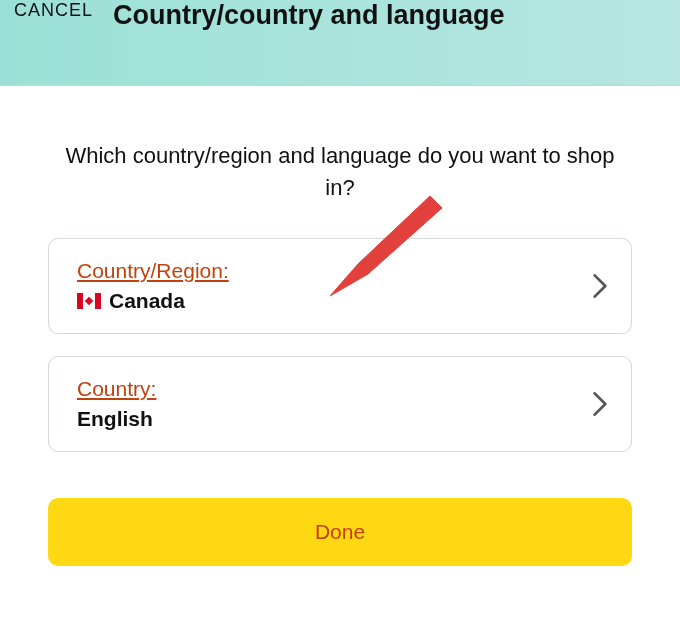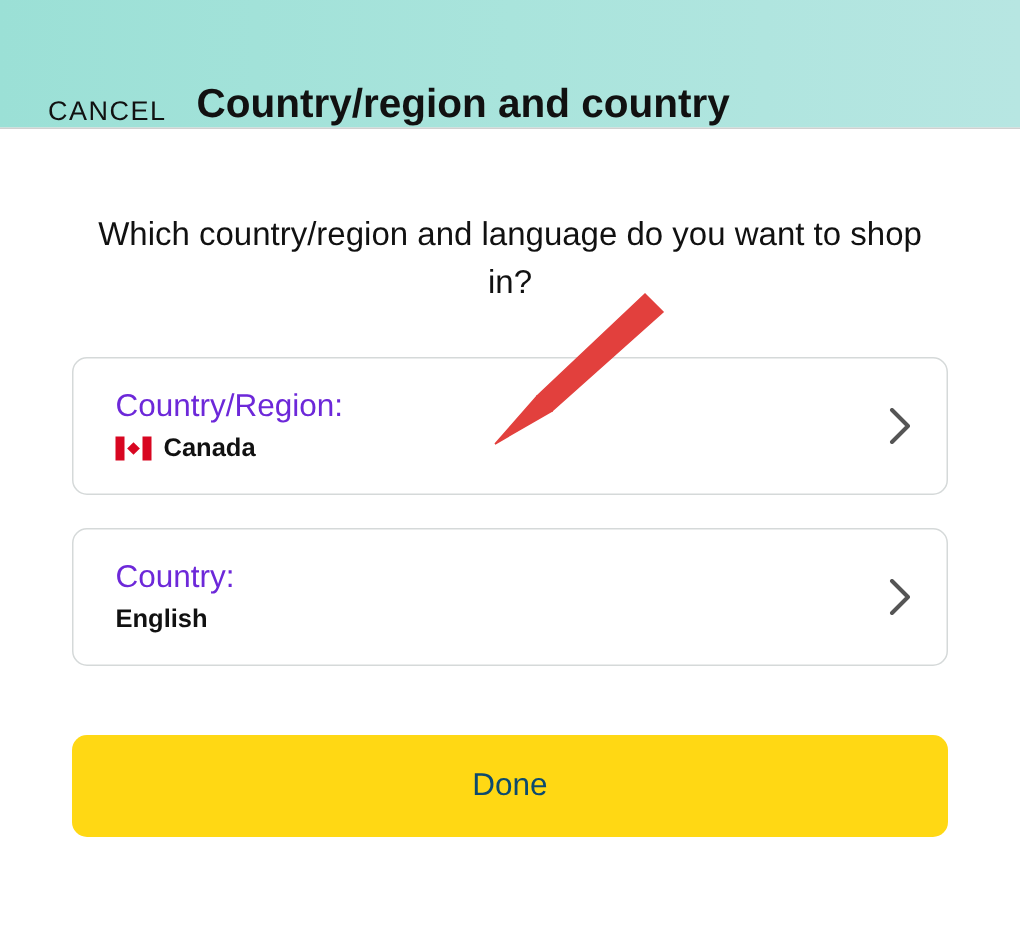--- a/index.html
+++ b/index.html
@@ -1,22 +1,22 @@
 <!DOCTYPE html>
 <html><head>
 <meta charset="utf-8">
 <style>
   * { box-sizing: border-box; margin: 0; padding: 0; }
   html, body { width: 680px; height: 634px; font-family: -apple-system, "Helvetica Neue", Arial, sans-serif; background: #fff; }
   .header {
     height: 86px;
     background: linear-gradient(90deg, #9be0d6 0%, #a9e4dc 50%, #b7e6e2 100%);
     display: flex;
-    align-items: flex-end;
-    padding: 0 32px;
+    align-items: flex-start;
+    padding: 0 14px;
     border-bottom: 1px solid #d0d0d0;
   }
   .cancel {
     font-size: 18px;
     letter-spacing: 1px;
     color: #111;
     margin-right: 20px;
     cursor: pointer;
   }
   .title {
@@ -38,25 +38,26 @@
     position: relative;
     border: 1px solid #d5d9d9;
     border-radius: 10px;
     padding: 20px 60px 20px 28px;
     margin-bottom: 22px;
     background: #fff;
     cursor: pointer;
   }
   .card-label {
     font-size: 21px;
-    color: #6d28d9;
+    color: #c2410c;
     margin-bottom: 6px;
+    text-decoration: underline;
   }
   .card-value {
-    font-size: 17px;
+    font-size: 21px;
     font-weight: 700;
     color: #111;
     display: flex;
     align-items: center;
   }
   .flag {
     display: inline-block;
     width: 24px;
     height: 16px;
     margin-right: 8px;
@@ -85,39 +86,39 @@
   .chevron svg { width: 14px; height: 24px; display: block; }
   .done-btn {
     display: block;
     width: 100%;
     margin-top: 46px;
     background: #ffd814;
     border: none;
     border-radius: 10px;
     padding: 22px 0;
     font-size: 21px;
-    color: #0c4a6e;
+    color: #c2410c;
     cursor: pointer;
   }
   .arrow-annot {
     position: absolute;
     left: 310px;
     top: 176px;
     pointer-events: none;
   }
   .arrow-annot svg { width: 150px; height: 150px; display: block; }
   .wrap { position: relative; width: 680px; height: 634px; overflow: hidden; }
 </style>
 </head>
 <body>
 <div class="wrap">
 
 <div class="header">
   <span class="cancel">CANCEL</span>
-  <span class="title">Country/region and country</span>
+  <span class="title">Country/country and language</span>
 </div>
 
 <div class="content">
   <p class="prompt">Which country/region and language do you want to shop in?</p>
 
   <div class="card">
     <div class="card-label">Country/Region:</div>
     <div class="card-value">
       <span class="flag"></span>
       <span>Canada</span>

